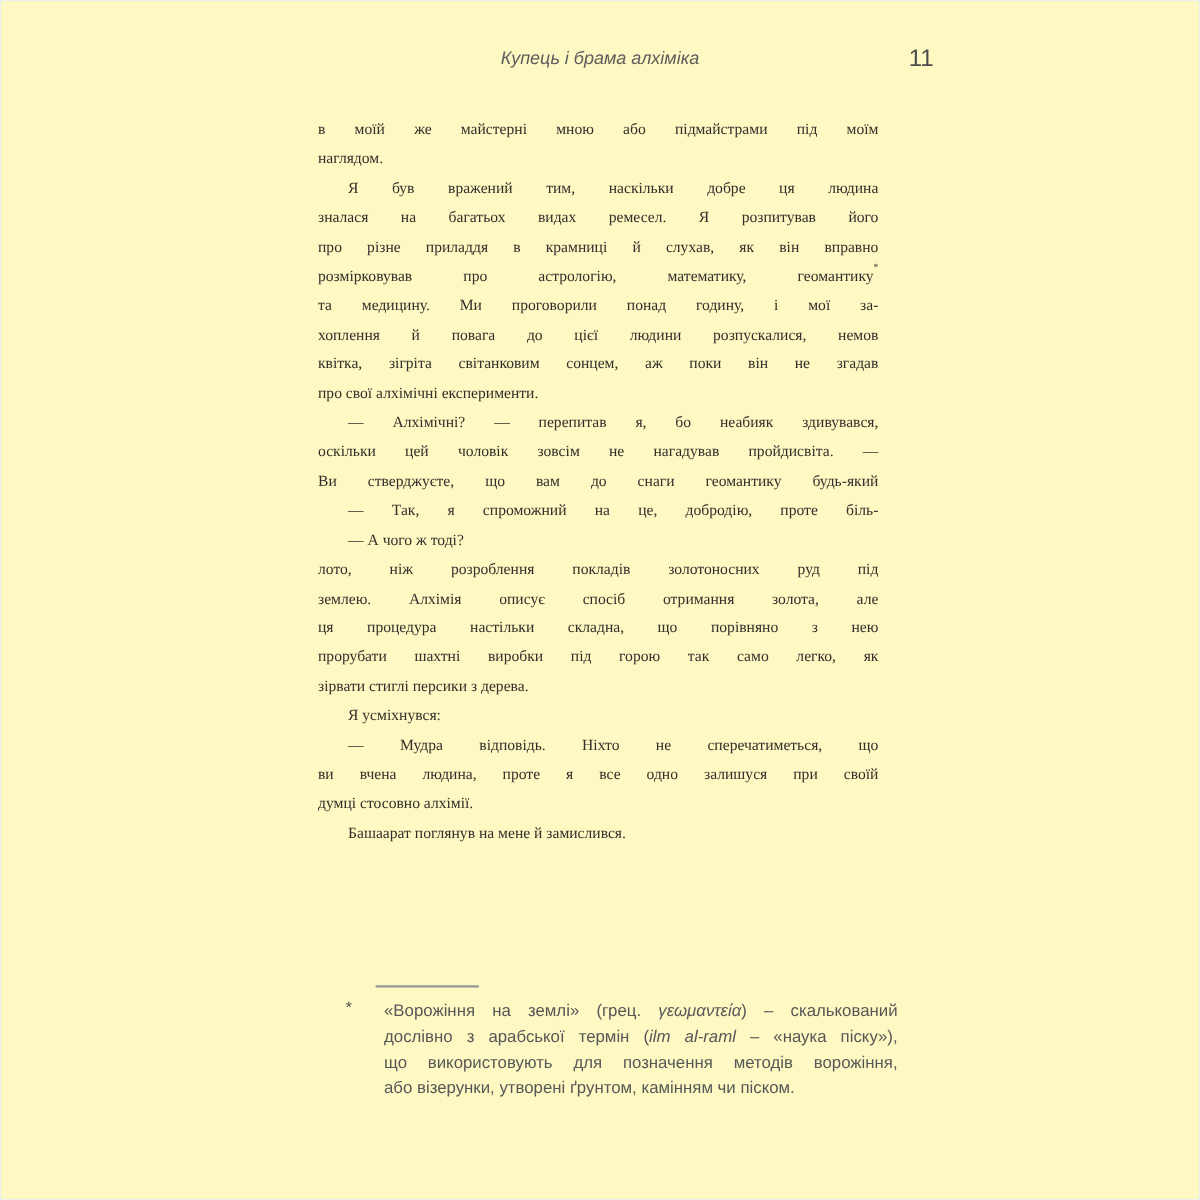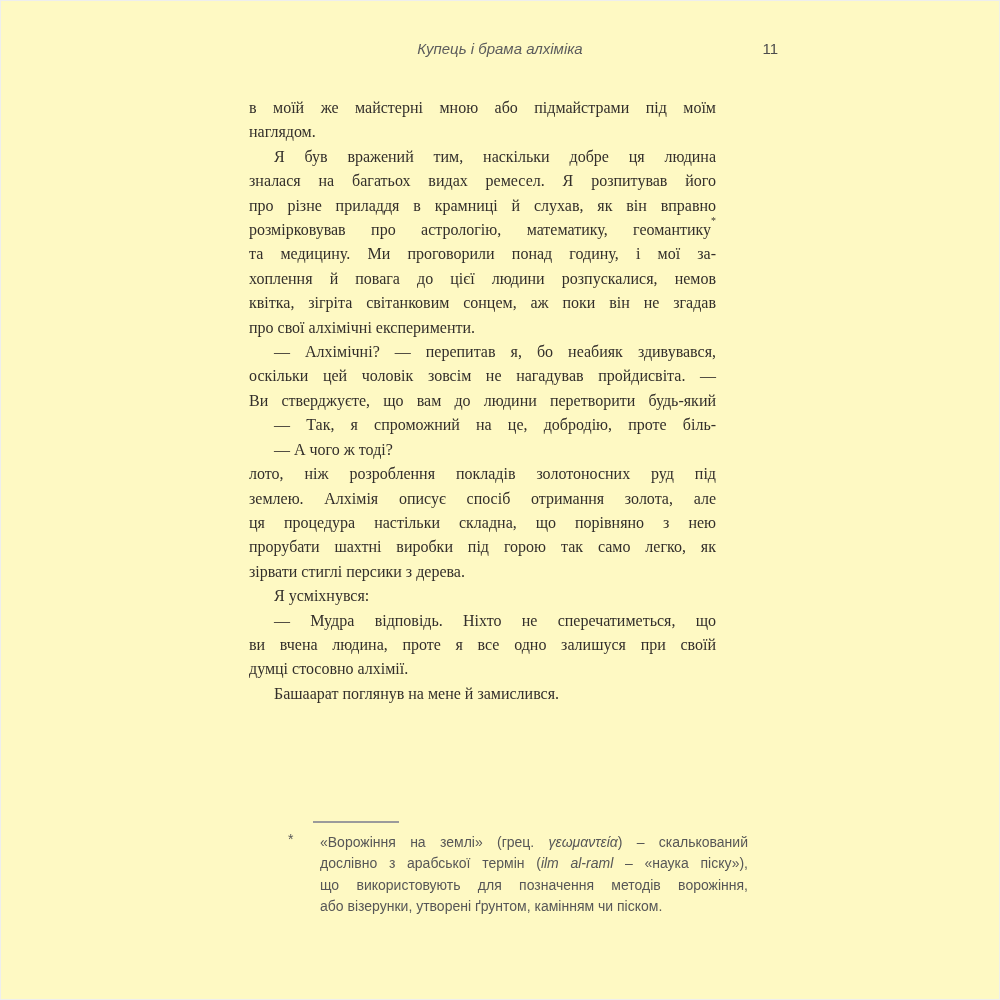--- a/index.html
+++ b/index.html
@@ -34,31 +34,31 @@
     line-height: 18px;
     color: #5d5d5d;
   }
   .page-number {
     position: absolute;
     top: 0;
     left: 756px;
     width: 22px;
     text-align: right;
     font-family: "Liberation Sans", "DejaVu Sans", sans-serif;
-    font-size: 15px;
+    font-size: 20px;
     line-height: 18px;
     color: #4c4c4c;
   }
   
   .page-body {
     position: absolute;
-    left: 249px;
+    left: 265px;
     top: 96px;
     width: 467px;
-    font-size: 16px;
+    font-size: 13px;
     color: #332f2b;
   }
   .para { margin: 0; padding: 0; }
   .bline {
     line-height: 24.4px;
     text-align: justify;
     text-align-last: justify;
     white-space: normal;
   }
   .bline.first { padding-left: 25px; }
@@ -127,21 +127,21 @@
         <div class="bline">про різне приладдя в крамниці й слухав, як він вправно</div>
         <div class="bline">розмірковував про астрологію, математику, геомантику<sup class="fnref">*</sup></div>
         <div class="bline">та медицину. Ми проговорили понад годину, і мої за-</div>
         <div class="bline">хоплення й повага до цієї людини розпускалися, немов</div>
         <div class="bline">квітка, зігріта світанковим сонцем, аж поки він не згадав</div>
         <div class="bline lastline">про свої алхімічні експерименти.</div>
       </div>
       <div class="para">
         <div class="bline first">— Алхімічні? — перепитав я, бо неабияк здивувався,</div>
         <div class="bline">оскільки цей чоловік зовсім не нагадував пройдисвіта. —</div>
-        <div class="bline">Ви стверджуєте, що вам до людини перетворити будь-який</div>
+        <div class="bline">Ви стверджуєте, що вам до снаги геомантику будь-який</div>
       </div>
       <div class="para">
         <div class="bline first">— Так, я спроможний на це, добродію, проте біль-</div>
       </div>
       <div class="para">
         <div class="bline first lastline">— А чого ж тоді?</div>
       </div>
       <div class="para">
         <div class="bline">лото, ніж розроблення покладів золотоносних руд під</div>
         <div class="bline">землею. Алхімія описує спосіб отримання золота, але</div>

